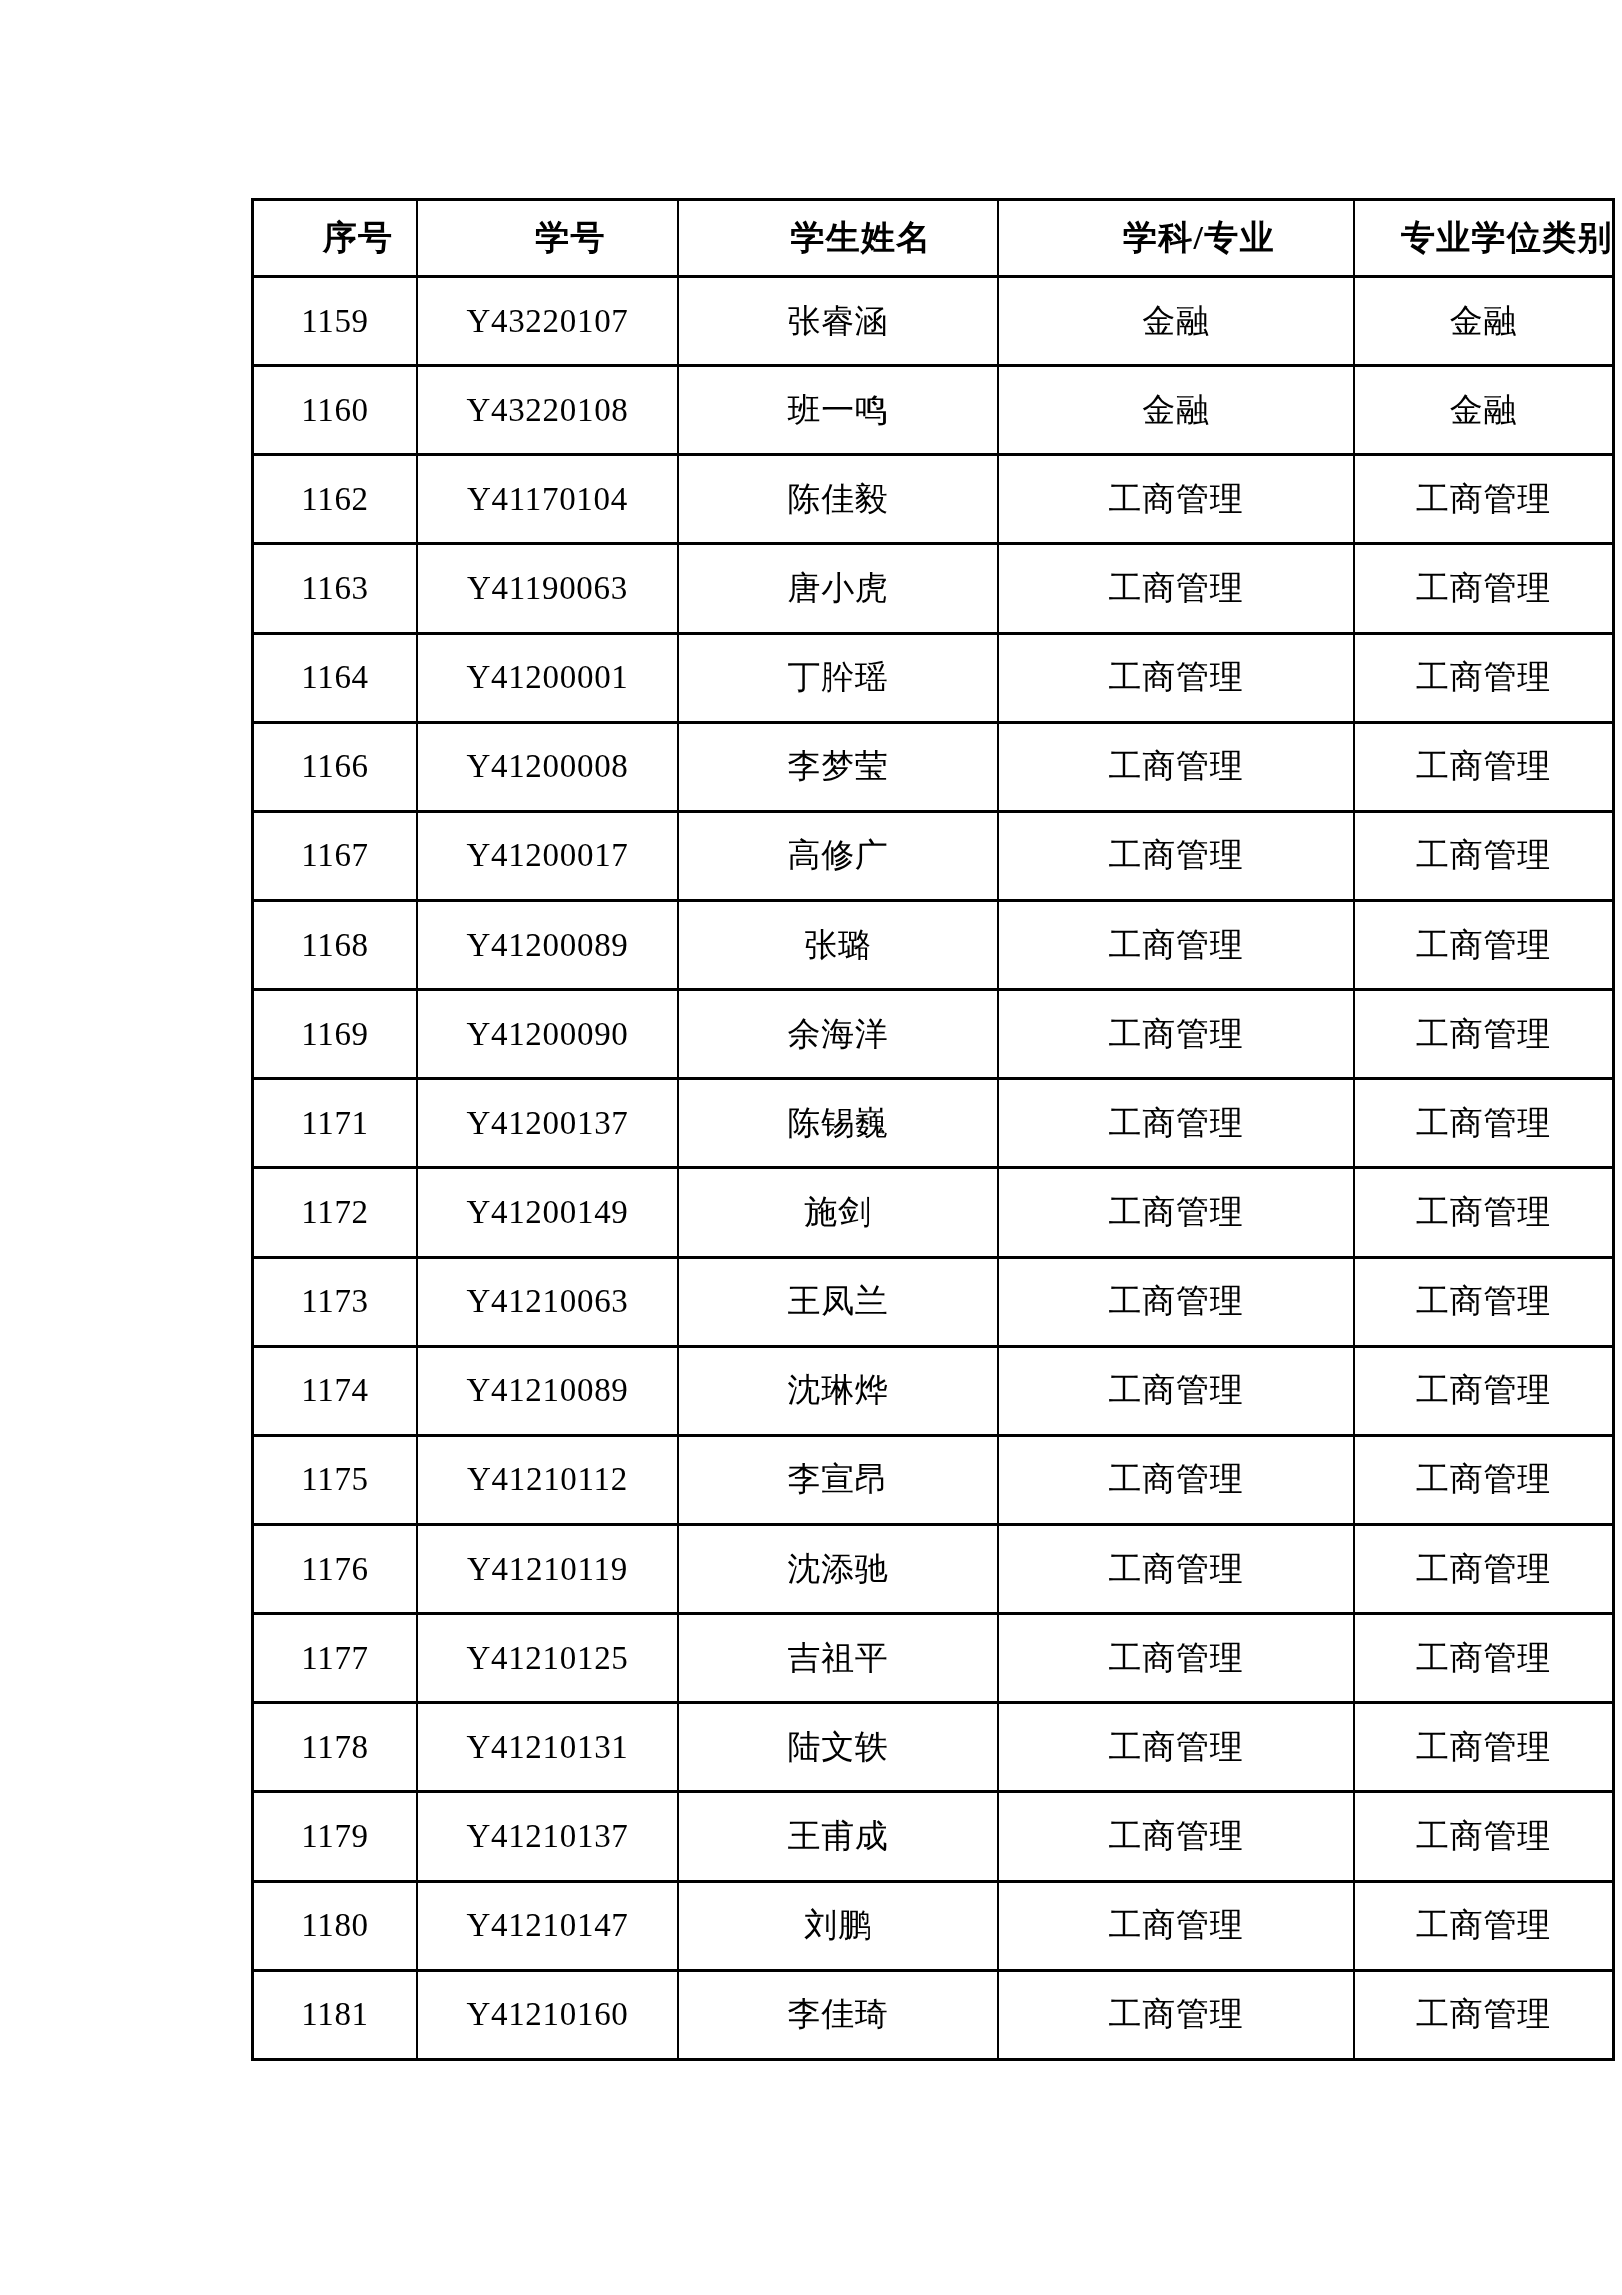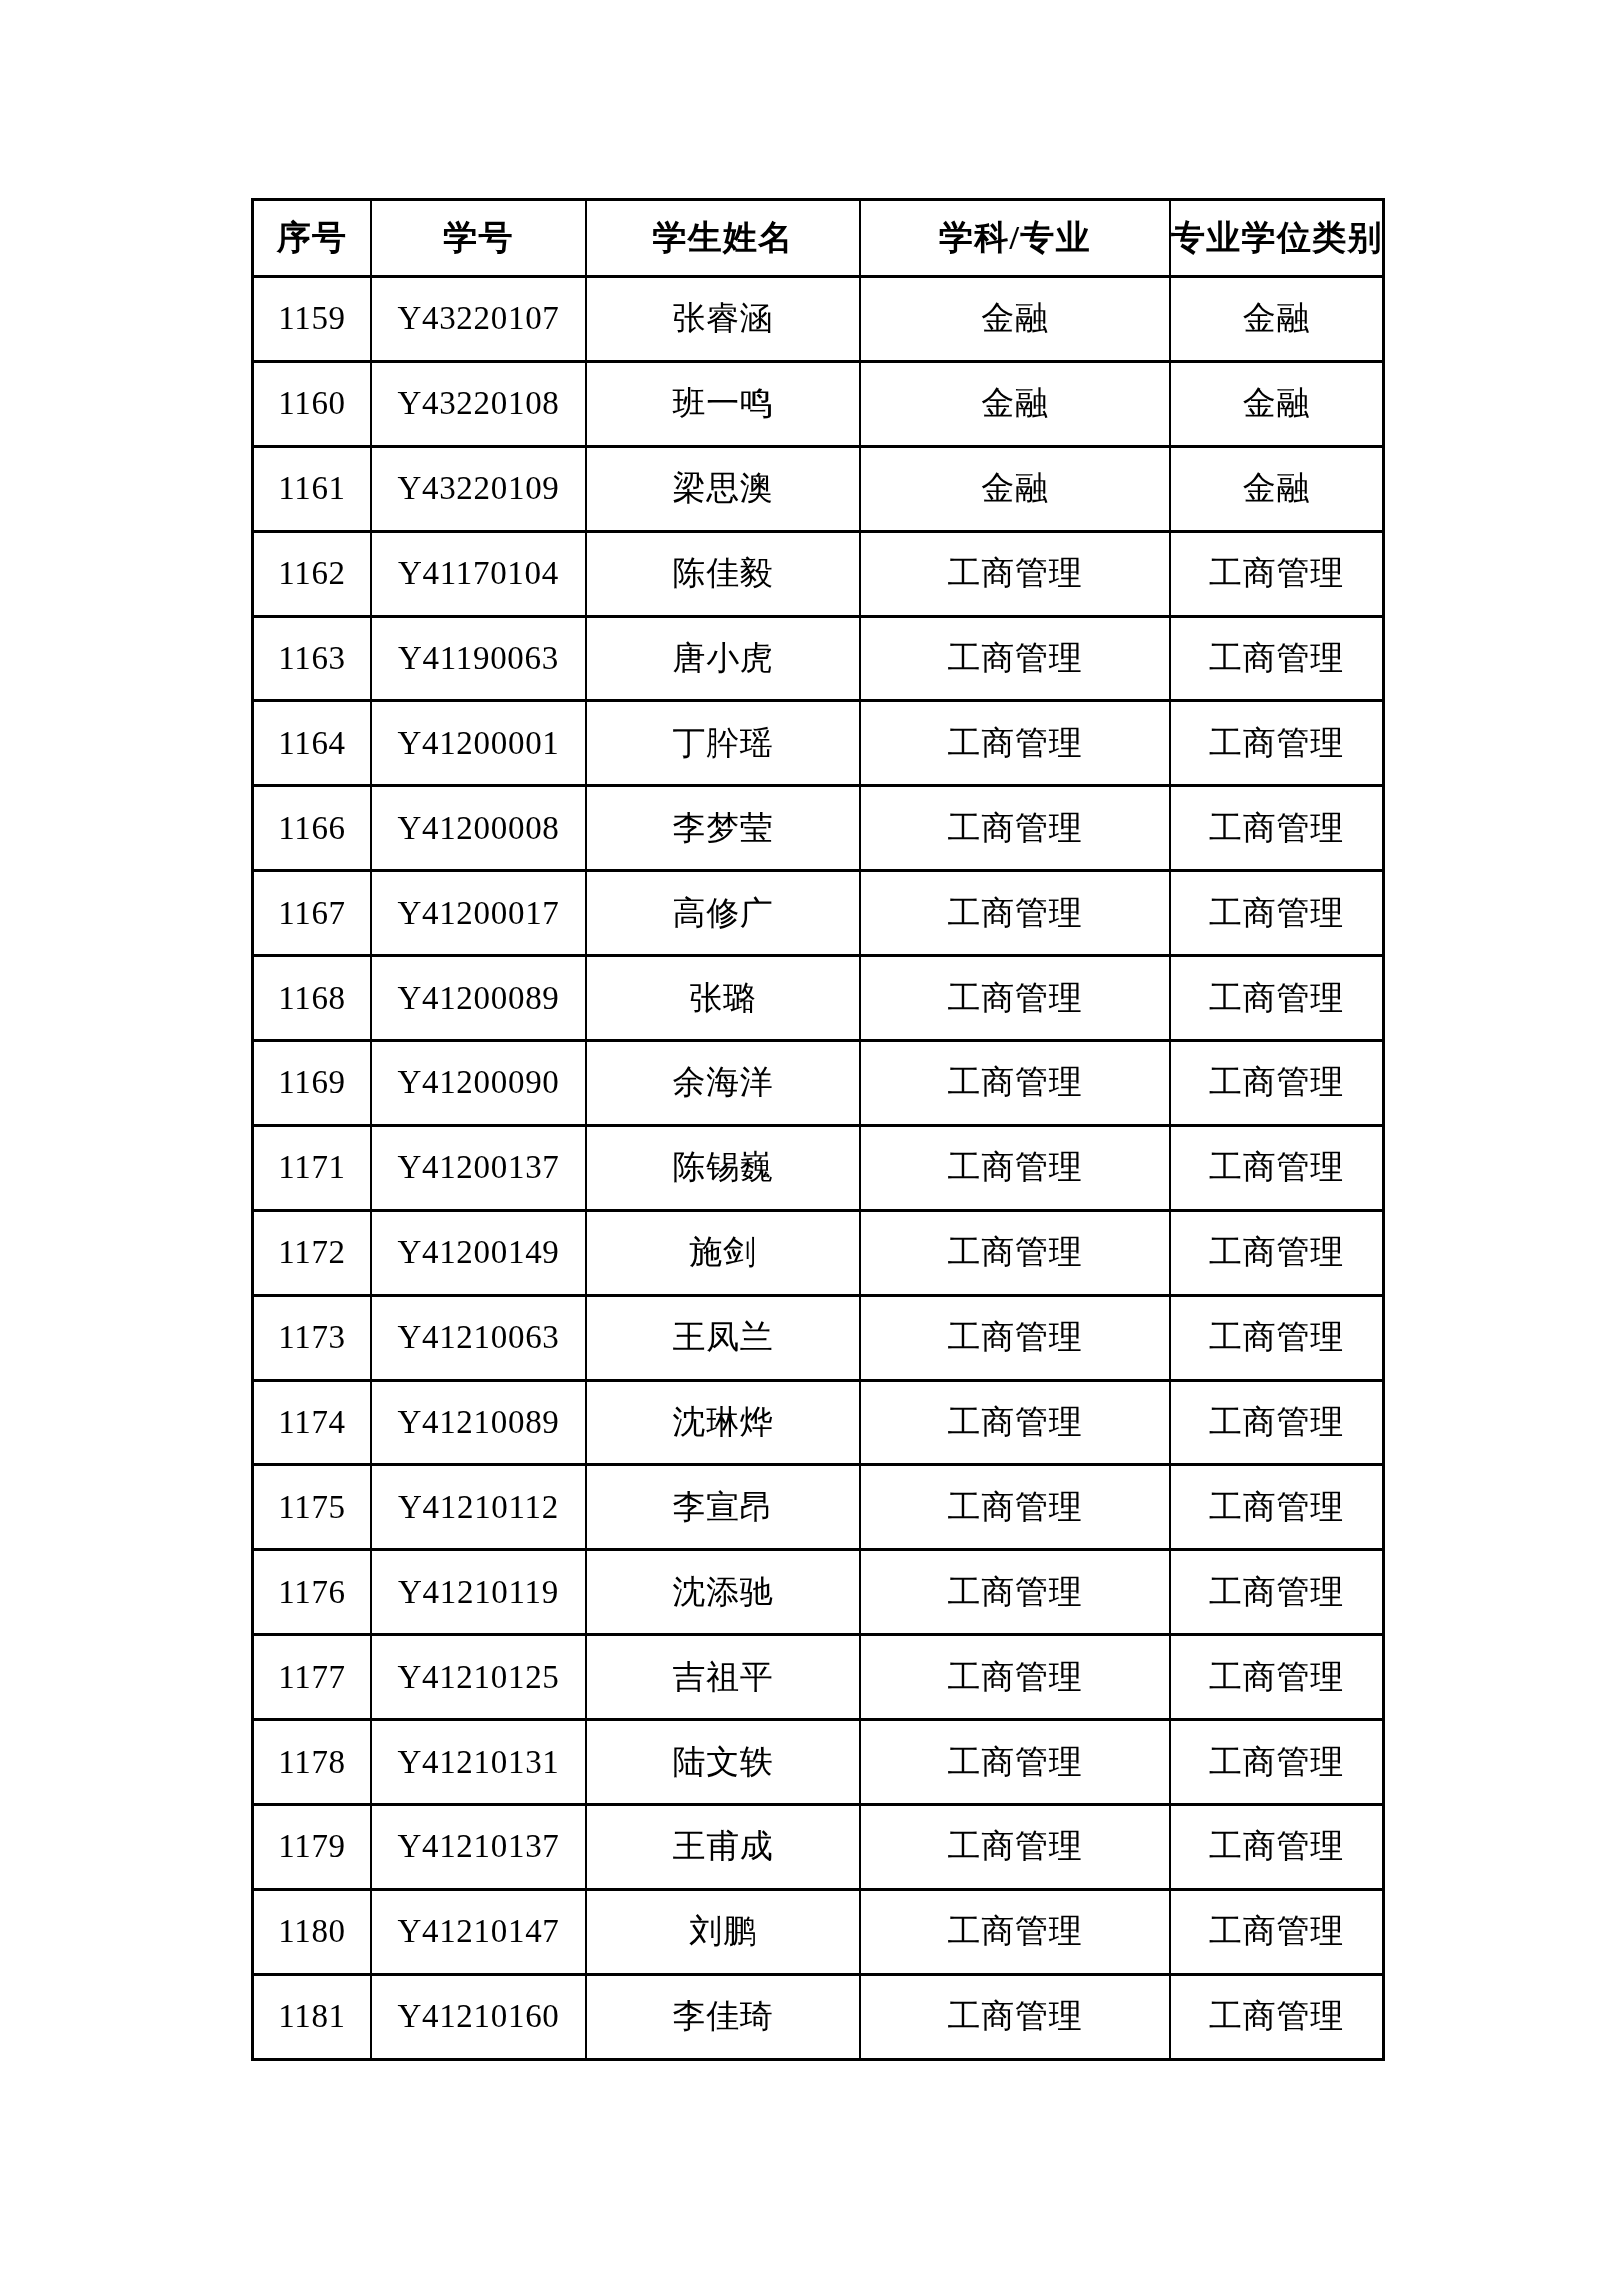--- a/index.html
+++ b/index.html
@@ -43,20 +43,21 @@
   table.roster thead tr {
     height: 77px;
   }
   table.roster tbody tr {
     height: 77px;
   }
   table.roster th {
     font-weight: bold;
     font-size: 34px;
     letter-spacing: 1.3px;
+    padding-left: 46px;
   }
   table.roster td {
     font-weight: normal;
     font-size: 33px;
     letter-spacing: 0.7px;
   }
 </style>
 </head>
 <body>
 
@@ -80,27 +81,20 @@
           <td>金融</td>
         </tr>
         <tr>
           <td>1160</td>
           <td>Y43220108</td>
           <td>班一鸣</td>
           <td>金融</td>
           <td>金融</td>
         </tr>
         <tr>
-          <td>1161</td>
-          <td>Y43220109</td>
-          <td>梁思澳</td>
-          <td>金融</td>
-          <td>金融</td>
-        </tr>
-        <tr>
           <td>1162</td>
           <td>Y41170104</td>
           <td>陈佳毅</td>
           <td>工商管理</td>
           <td>工商管理</td>
         </tr>
         <tr>
           <td>1163</td>
           <td>Y41190063</td>
           <td>唐小虎</td>

